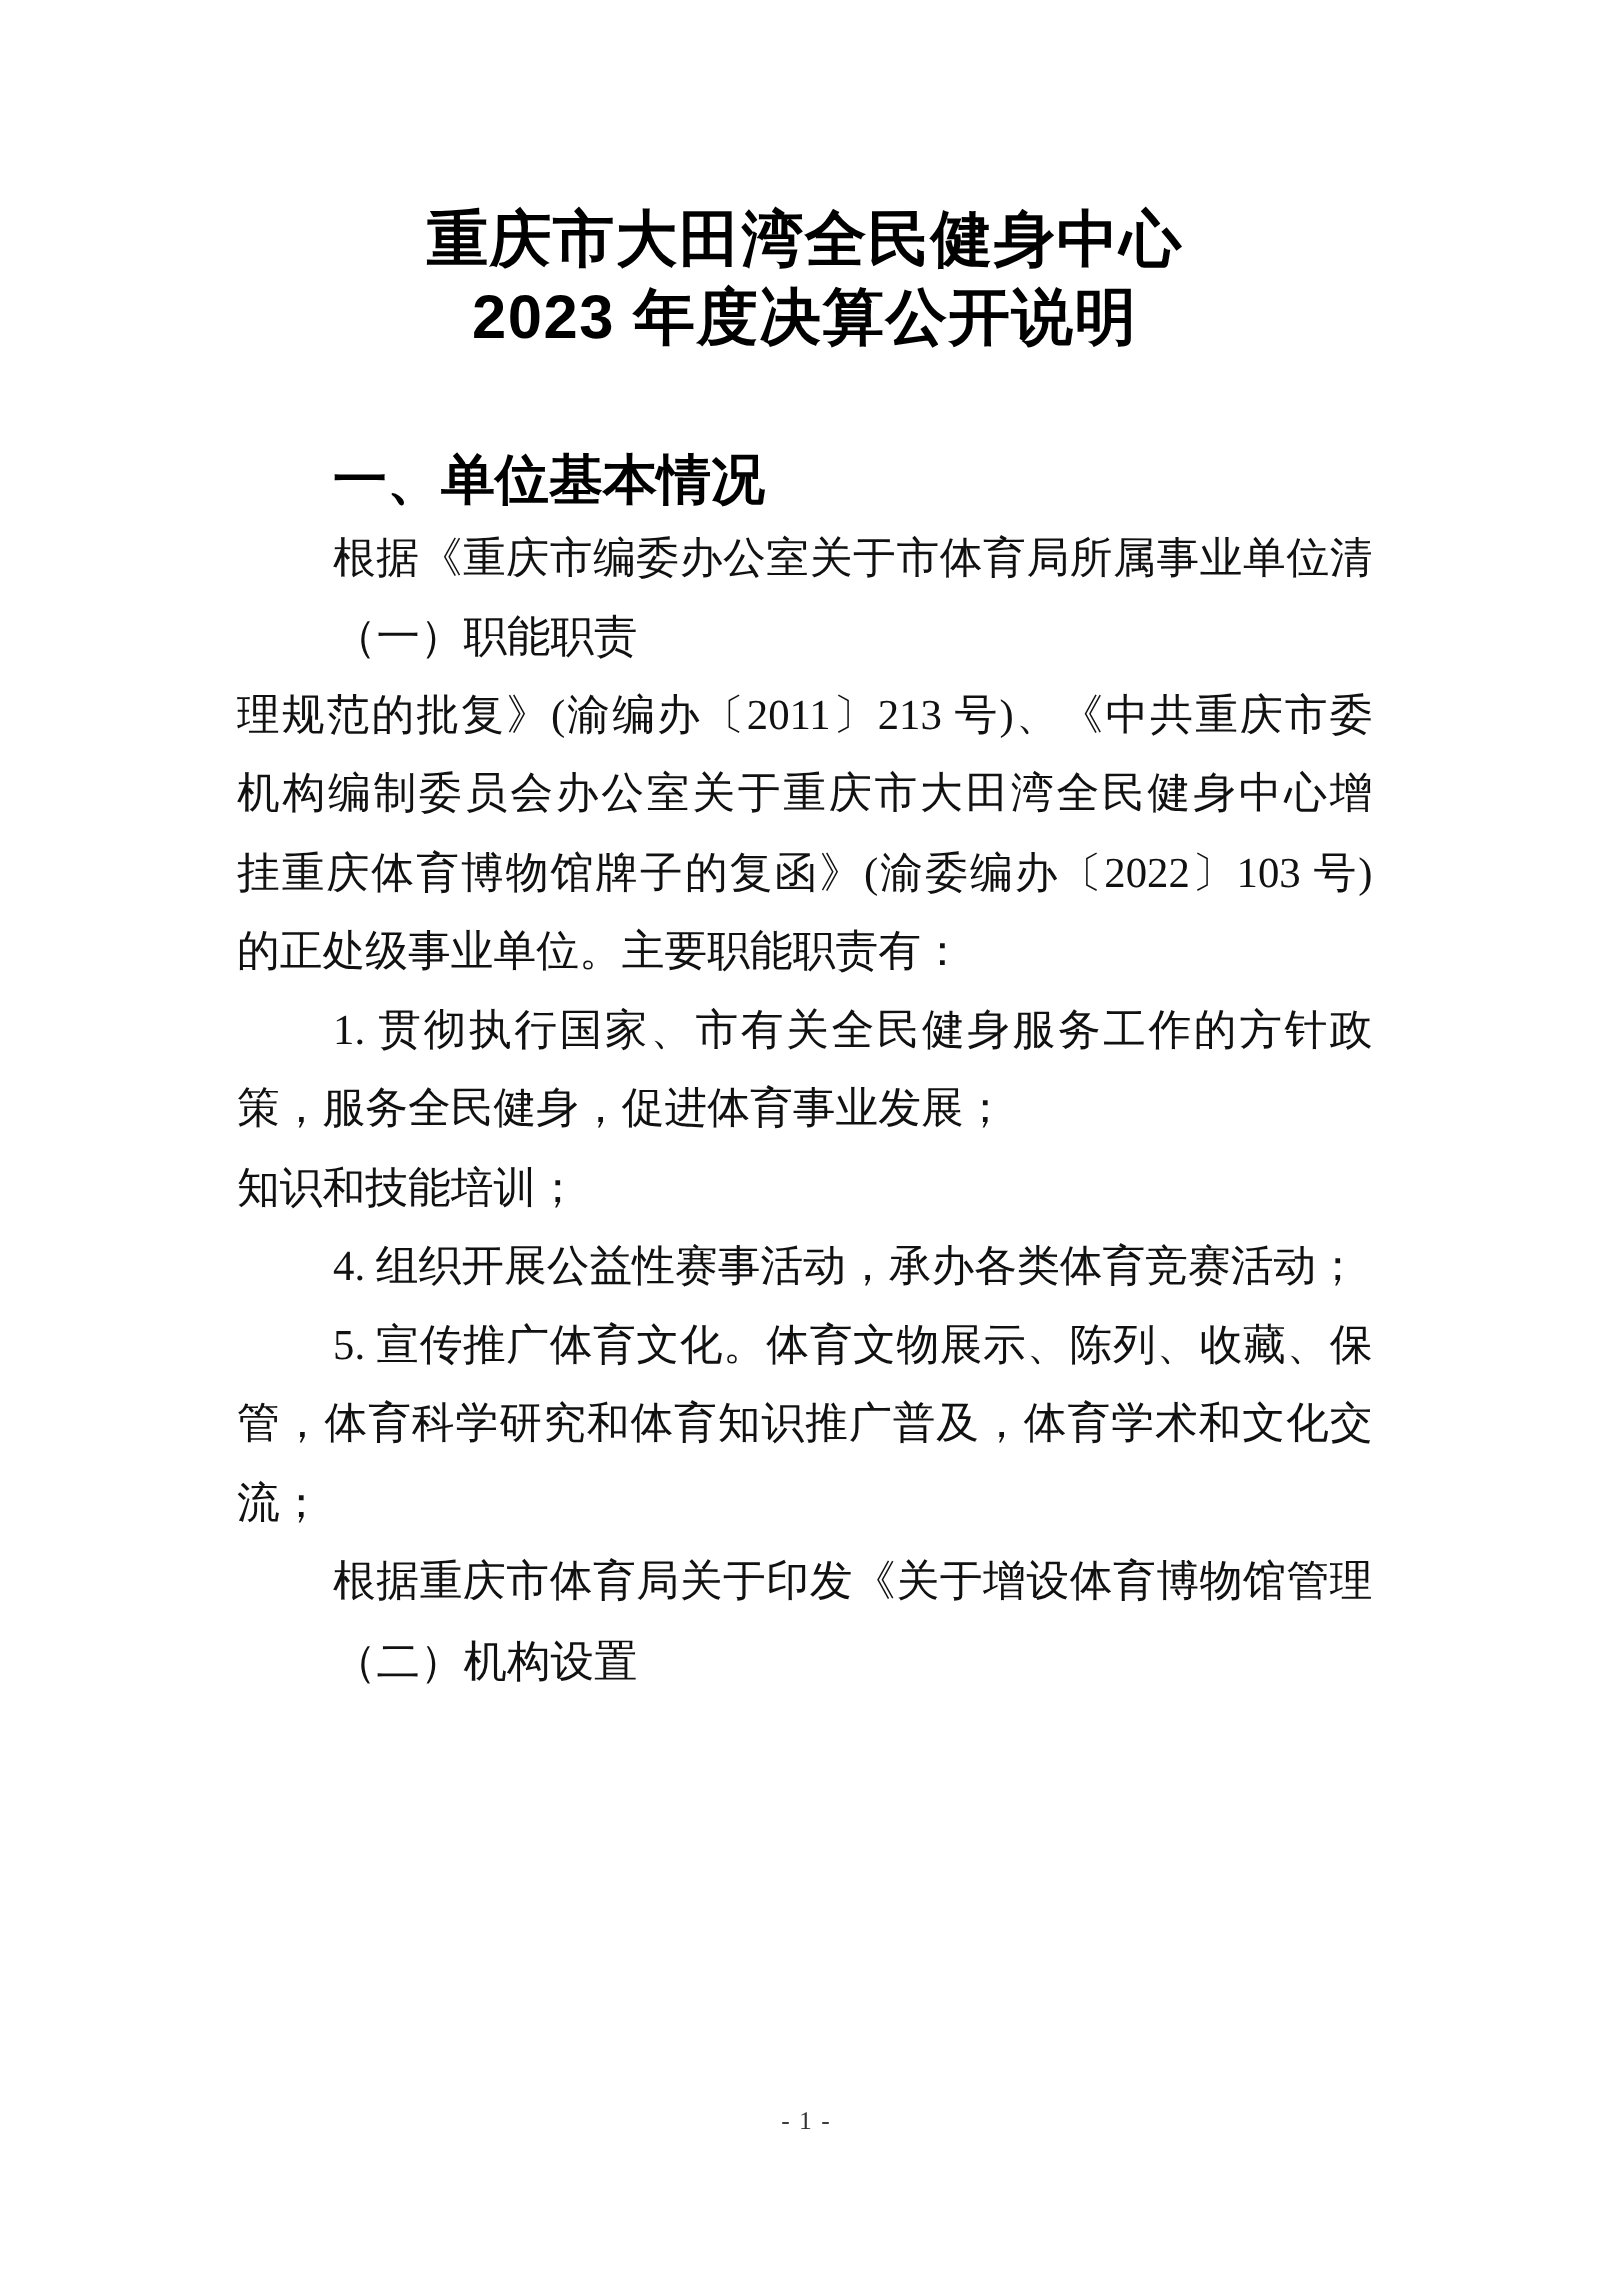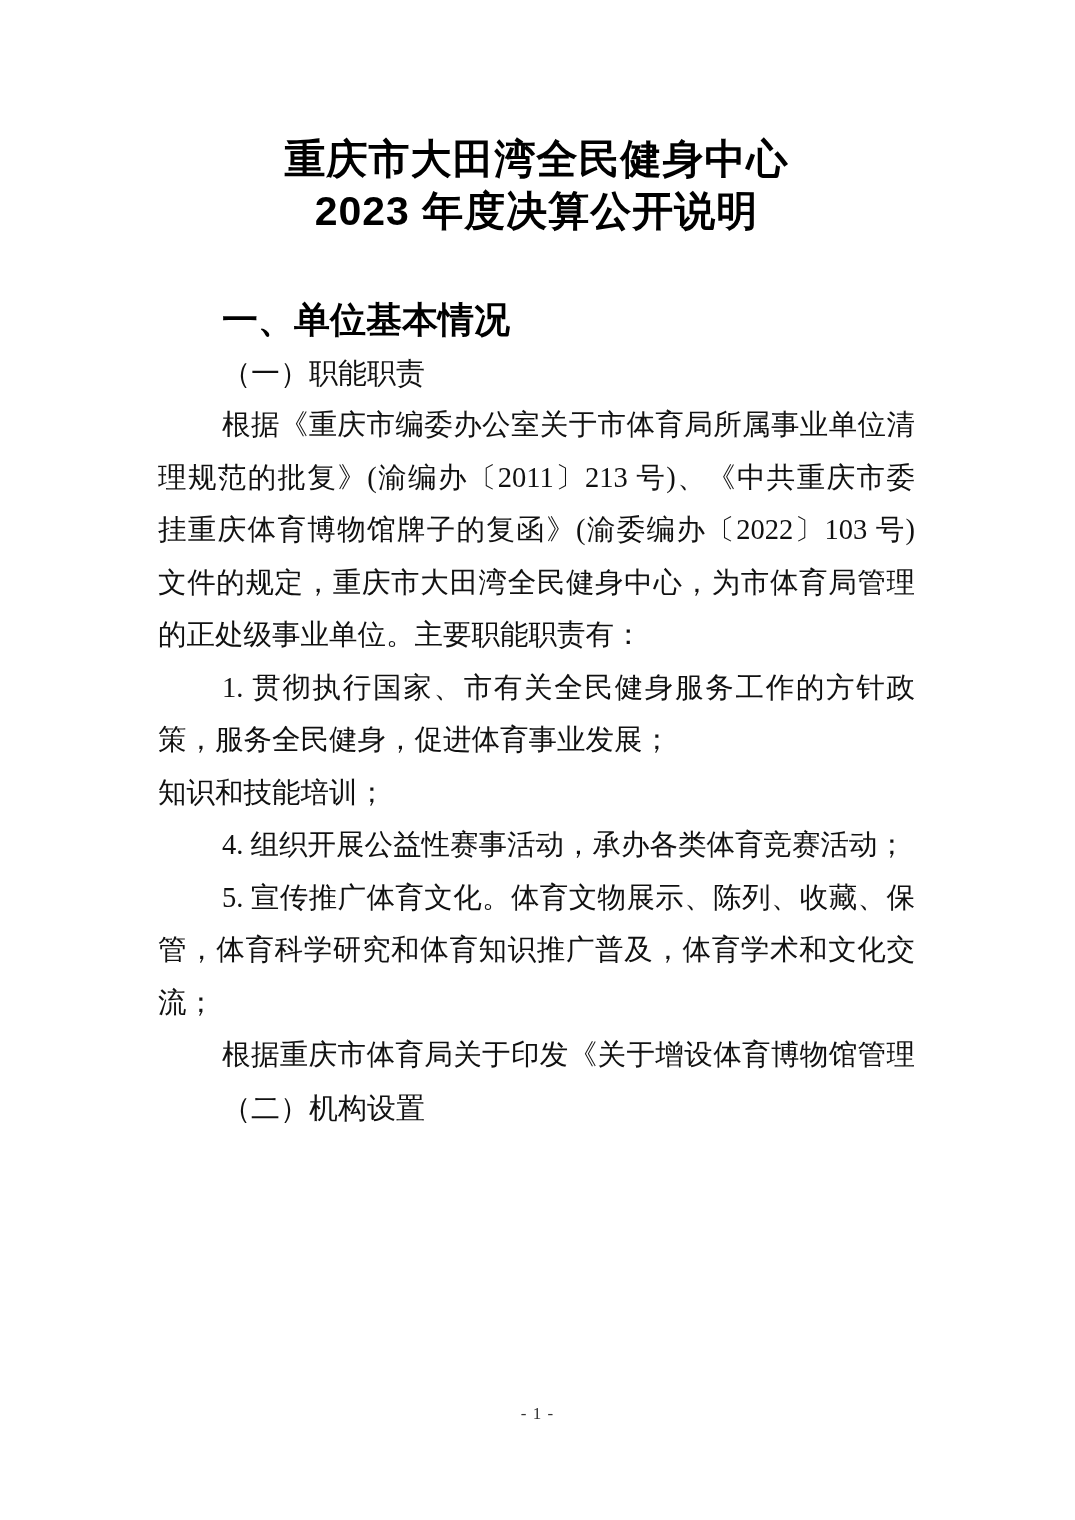--- a/index.html
+++ b/index.html
@@ -72,26 +72,26 @@
 
 <div class="page">
 
   <div class="title-block">
     <div class="title-line">重庆市大田湾全民健身中心</div>
     <div class="title-line">2023 年度决算公开说明</div>
   </div>
 
   <div class="doc">
     <div class="line h1 indent">一、单位基本情况</div>
+    <div class="line indent j">根据《重庆市编委办公室关于市体育局所属事业单位清</div>
+
     <div class="line h2 indent">（一）职能职责</div>
-
-    <div class="line indent j">根据《重庆市编委办公室关于市体育局所属事业单位清</div>
     <div class="line j">理规范的批复》(渝编办〔2011〕213 号)、《中共重庆市委</div>
+    <div class="line j">机构编制委员会办公室关于重庆市大田湾全民健身中心增</div>
     <div class="line j">挂重庆体育博物馆牌子的复函》(渝委编办〔2022〕103 号)</div>
-    <div class="line j">文件的规定，重庆市大田湾全民健身中心，为市体育局管理</div>
     <div class="line">的正处级事业单位。主要职能职责有：</div>
     <div class="line indent j">1. 贯彻执行国家、市有关全民健身服务工作的方针政</div>
     <div class="line">策，服务全民健身，促进体育事业发展；</div>
     <div class="line">知识和技能培训；</div>
     <div class="line indent">4. 组织开展公益性赛事活动，承办各类体育竞赛活动；</div>
     <div class="line indent j">5. 宣传推广体育文化。体育文物展示、陈列、收藏、保</div>
     <div class="line j">管，体育科学研究和体育知识推广普及，体育学术和文化交</div>
     <div class="line">流；</div>
 
     <div class="line indent j">根据重庆市体育局关于印发《关于增设体育博物馆管理</div>

